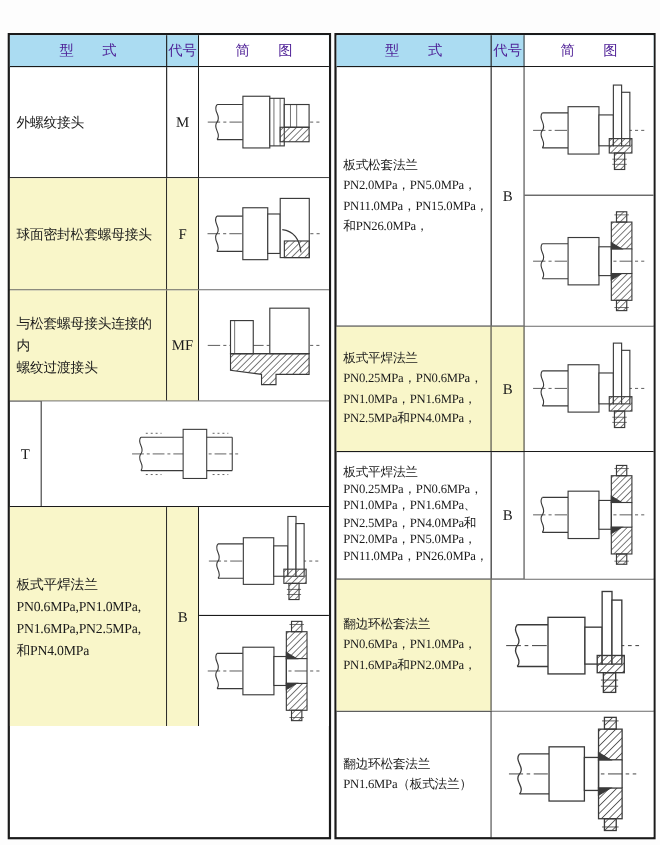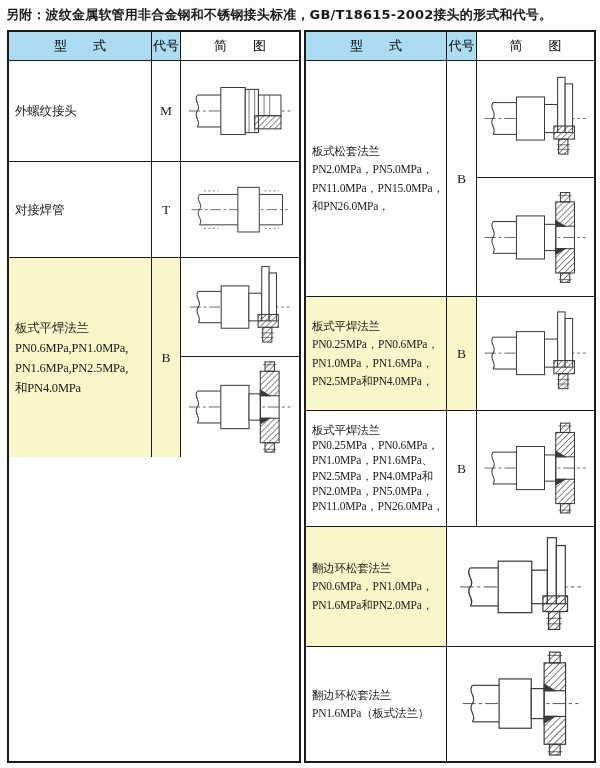--- a/index.html
+++ b/index.html
@@ -4,21 +4,21 @@
 <style>
   *{box-sizing:border-box;margin:0;padding:0}
   body{margin:0;background:#ffffff}
   .page{width:600px;height:768px;background:#fdfdfd;font-family:"Liberation Serif","DejaVu Serif",serif;color:#1a1a1a;position:relative;overflow:hidden}
   .doc-title{position:absolute;top:6px;left:6px;font-family:"DejaVu Sans","Liberation Sans",sans-serif;font-weight:700;font-size:13px;letter-spacing:.2px;white-space:nowrap}
   .tables{position:absolute;top:30px;left:7px;display:flex;gap:3px}
   .tbl{border:2px solid var(--border,#1a1a1a);background:#fff}
   .tbl-left{width:294px}
   .tbl-right{width:292px}
   .thead{display:flex;height:29px;background:var(--header-bg,#abdcf2);border-bottom:1px solid var(--border,#1a1a1a)}
-  .thead .cell{display:flex;align-items:center;justify-content:center;font-size:13px;color:#000000}
+  .thead .cell{display:flex;align-items:center;justify-content:center;font-size:13px;color:#4c1d95}
   .trow{display:flex;border-bottom:1px solid var(--border,#1a1a1a)}
   .trow:last-child{border-bottom:none}
   .cell{height:100%}
   .type-col{width:143px;border-right:1px solid var(--border,#1a1a1a);display:flex;align-items:center}
   .tbl-right .type-col{width:141px}
   .code-col{width:29px;border-right:1px solid var(--border,#1a1a1a);display:flex;align-items:center;justify-content:center}
   .tbl-right .code-col{width:30px}
   .diag-col{flex:1;display:flex;align-items:center;justify-content:center;background:#fff}
   .label{font-size:12.5px;line-height:1.6;padding:2px 2px 2px 6px;white-space:pre-line;letter-spacing:-.2px}
   .tbl-right .label{font-size:11.5px}
@@ -39,21 +39,20 @@
   <svg width="0" height="0">
     <defs>
       <pattern id="hatch" width="4.5" height="4.5" patternUnits="userSpaceOnUse" patternTransform="rotate(45)">
         <line x1="0" y1="0" x2="0" y2="4.5" stroke="#4a4a4a" stroke-width="1.4"></line>
       </pattern>
     </defs>
   </svg>
 </div>
 
 <div class="page">
-  <div class="doc-title">另附：波纹金属软管用非合金钢和不锈钢接头标准，GB/T18615-2002接头的形式和代号。</div>
 
   <div class="tables">
 
     <div class="tbl tbl-left">
       <div class="thead">
         <div class="cell type-col">型　　式</div>
         <div class="cell code-col">代号</div>
         <div class="cell diag-col">简　　图</div>
       </div>
 
@@ -71,25 +70,56 @@
               <line x1="70" y1="27" x2="70" y2="73" stroke="#3a3a3a" stroke-width="0.7"></line>
               <line x1="76" y1="27" x2="76" y2="73" stroke="#3a3a3a" stroke-width="0.7"></line>
               <rect x="80" y="33" width="24" height="22" fill="#fff" stroke="#3a3a3a" stroke-width="1.1"></rect>
               <line x1="86" y1="33" x2="86" y2="55" stroke="#3a3a3a" stroke-width="0.7"></line>
               <line x1="92" y1="33" x2="92" y2="55" stroke="#3a3a3a" stroke-width="0.7"></line>
               <rect x="76" y="55" width="28" height="14" fill="url(#hatch)" stroke="#3a3a3a" stroke-width="1.1"></rect>
             </svg>
         </div>
       </div>
 
-
-
+      <div class="trow" style="height:102px">
+        <div class="cell type-col label hl">球面密封松套螺母接头</div>
+        <div class="cell code-col code hl">F</div>
+        <div class="cell diag-col">
+          <svg class="diag" viewBox="0 0 120 100" preserveAspectRatio="xMidYMid meet">
+              <line x1="6" y1="50" x2="114" y2="50" stroke="#3a3a3a" stroke-width="0.8" stroke-dasharray="12 3 3 3"></line>
+              <path d="M15,33 c-5,6 5,11 0,17 c-5,6 5,11 0,17" fill="none" stroke="#3a3a3a" stroke-width="1.1"></path>
+              <line x1="15" y1="33" x2="40" y2="33" stroke="#3a3a3a" stroke-width="1.1"></line>
+              <line x1="15" y1="67" x2="40" y2="67" stroke="#3a3a3a" stroke-width="1.1"></line>
+              <rect x="40" y="25" width="24" height="50" fill="#fff" stroke="#3a3a3a" stroke-width="1.1"></rect>
+              <rect x="64" y="31" width="12" height="38" fill="#fff" stroke="#3a3a3a" stroke-width="1.1"></rect>
+              <rect x="76" y="16" width="28" height="57" fill="#fff" stroke="#3a3a3a" stroke-width="1.1"></rect>
+              <path d="M78,46 q16,2 18,22" fill="none" stroke="#3a3a3a" stroke-width="1.1"></path>
+              <rect x="80" y="57" width="24" height="16" fill="url(#hatch)" stroke="#3a3a3a" stroke-width="1.1"></rect>
+            </svg>
+        </div>
+      </div>
+
+
+      <div class="trow" style="height:101px">
+        <div class="cell type-col label hl">与松套螺母接头连接的内
+螺纹过渡接头</div>
+        <div class="cell code-col code hl">MF</div>
+        <div class="cell diag-col">
+          <svg class="diag" viewBox="0 0 120 100" preserveAspectRatio="xMidYMid meet">
+              <line x1="6" y1="50" x2="114" y2="50" stroke="#3a3a3a" stroke-width="0.8" stroke-dasharray="12 3 3 3"></line>
+              <rect x="28" y="26" width="22" height="32" fill="#fff" stroke="#3a3a3a" stroke-width="1.1"></rect>
+              <rect x="66" y="14" width="38" height="44" fill="#fff" stroke="#3a3a3a" stroke-width="1.1"></rect>
+              <line x1="32" y1="26" x2="32" y2="58" stroke="#3a3a3a" stroke-width="0.7"></line>
+              <line x1="28" y1="58" x2="104" y2="58" stroke="#3a3a3a" stroke-width="1.1"></line>
+              <path d="M28,58 L104,58 L104,78 L72,78 L72,88 L58,88 L58,78 L28,74 Z" fill="url(#hatch)" stroke="#3a3a3a" stroke-width="1.1"></path>
+            </svg>
+        </div>
+      </div>
 
       <div class="trow" style="height:96px">
-        <div class="cell type-col label">对接焊管</div>
         <div class="cell code-col code">T</div>
         <div class="cell diag-col">
           <svg class="diag" viewBox="0 0 120 100" preserveAspectRatio="xMidYMid meet">
               <line x1="6" y1="50" x2="114" y2="50" stroke="#3a3a3a" stroke-width="0.8" stroke-dasharray="12 3 3 3"></line>
               <path d="M15,33 c-5,6 5,11 0,17 c-5,6 5,11 0,17" fill="none" stroke="#3a3a3a" stroke-width="1.1"></path>
               <line x1="15" y1="33" x2="58" y2="33" stroke="#3a3a3a" stroke-width="1.1"></line>
               <line x1="15" y1="67" x2="58" y2="67" stroke="#3a3a3a" stroke-width="1.1"></line>
               <line x1="20" y1="29" x2="36" y2="29" stroke="#3a3a3a" stroke-width="0.8" stroke-dasharray="2 3"></line>
               <line x1="20" y1="71" x2="36" y2="71" stroke="#3a3a3a" stroke-width="0.8" stroke-dasharray="2 3"></line>
               <rect x="58" y="25" width="24" height="50" fill="#fff" stroke="#3a3a3a" stroke-width="1.1"></rect>

